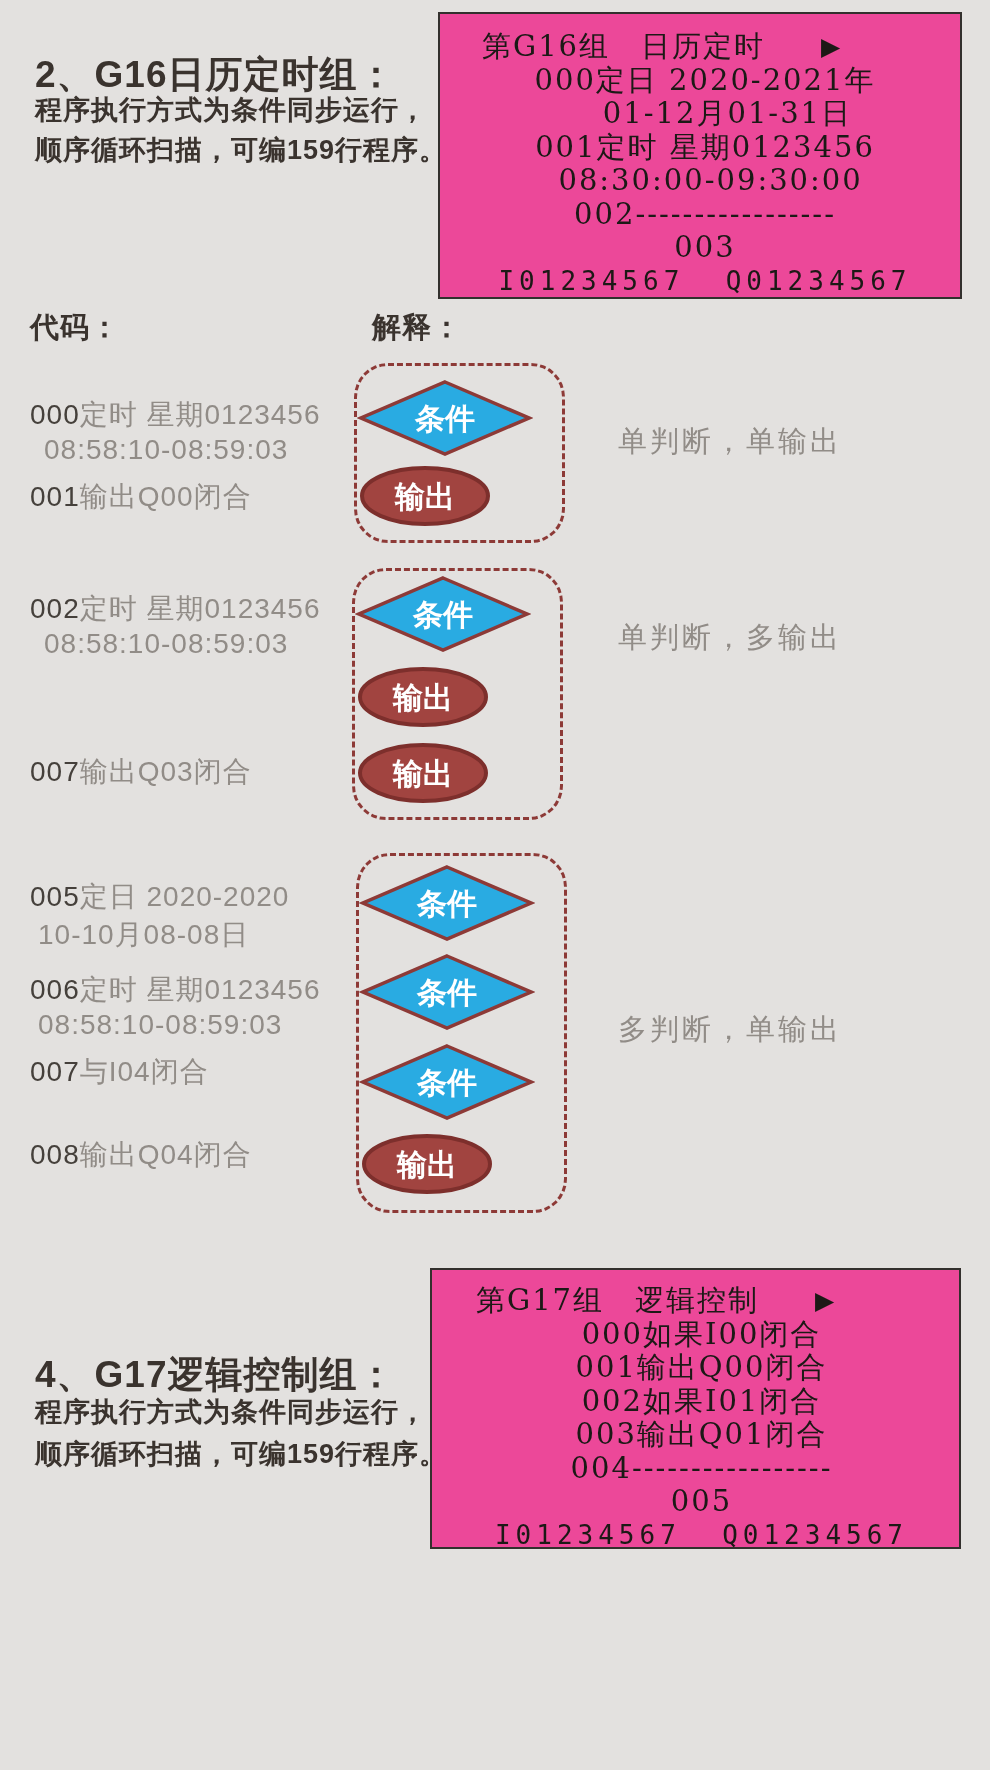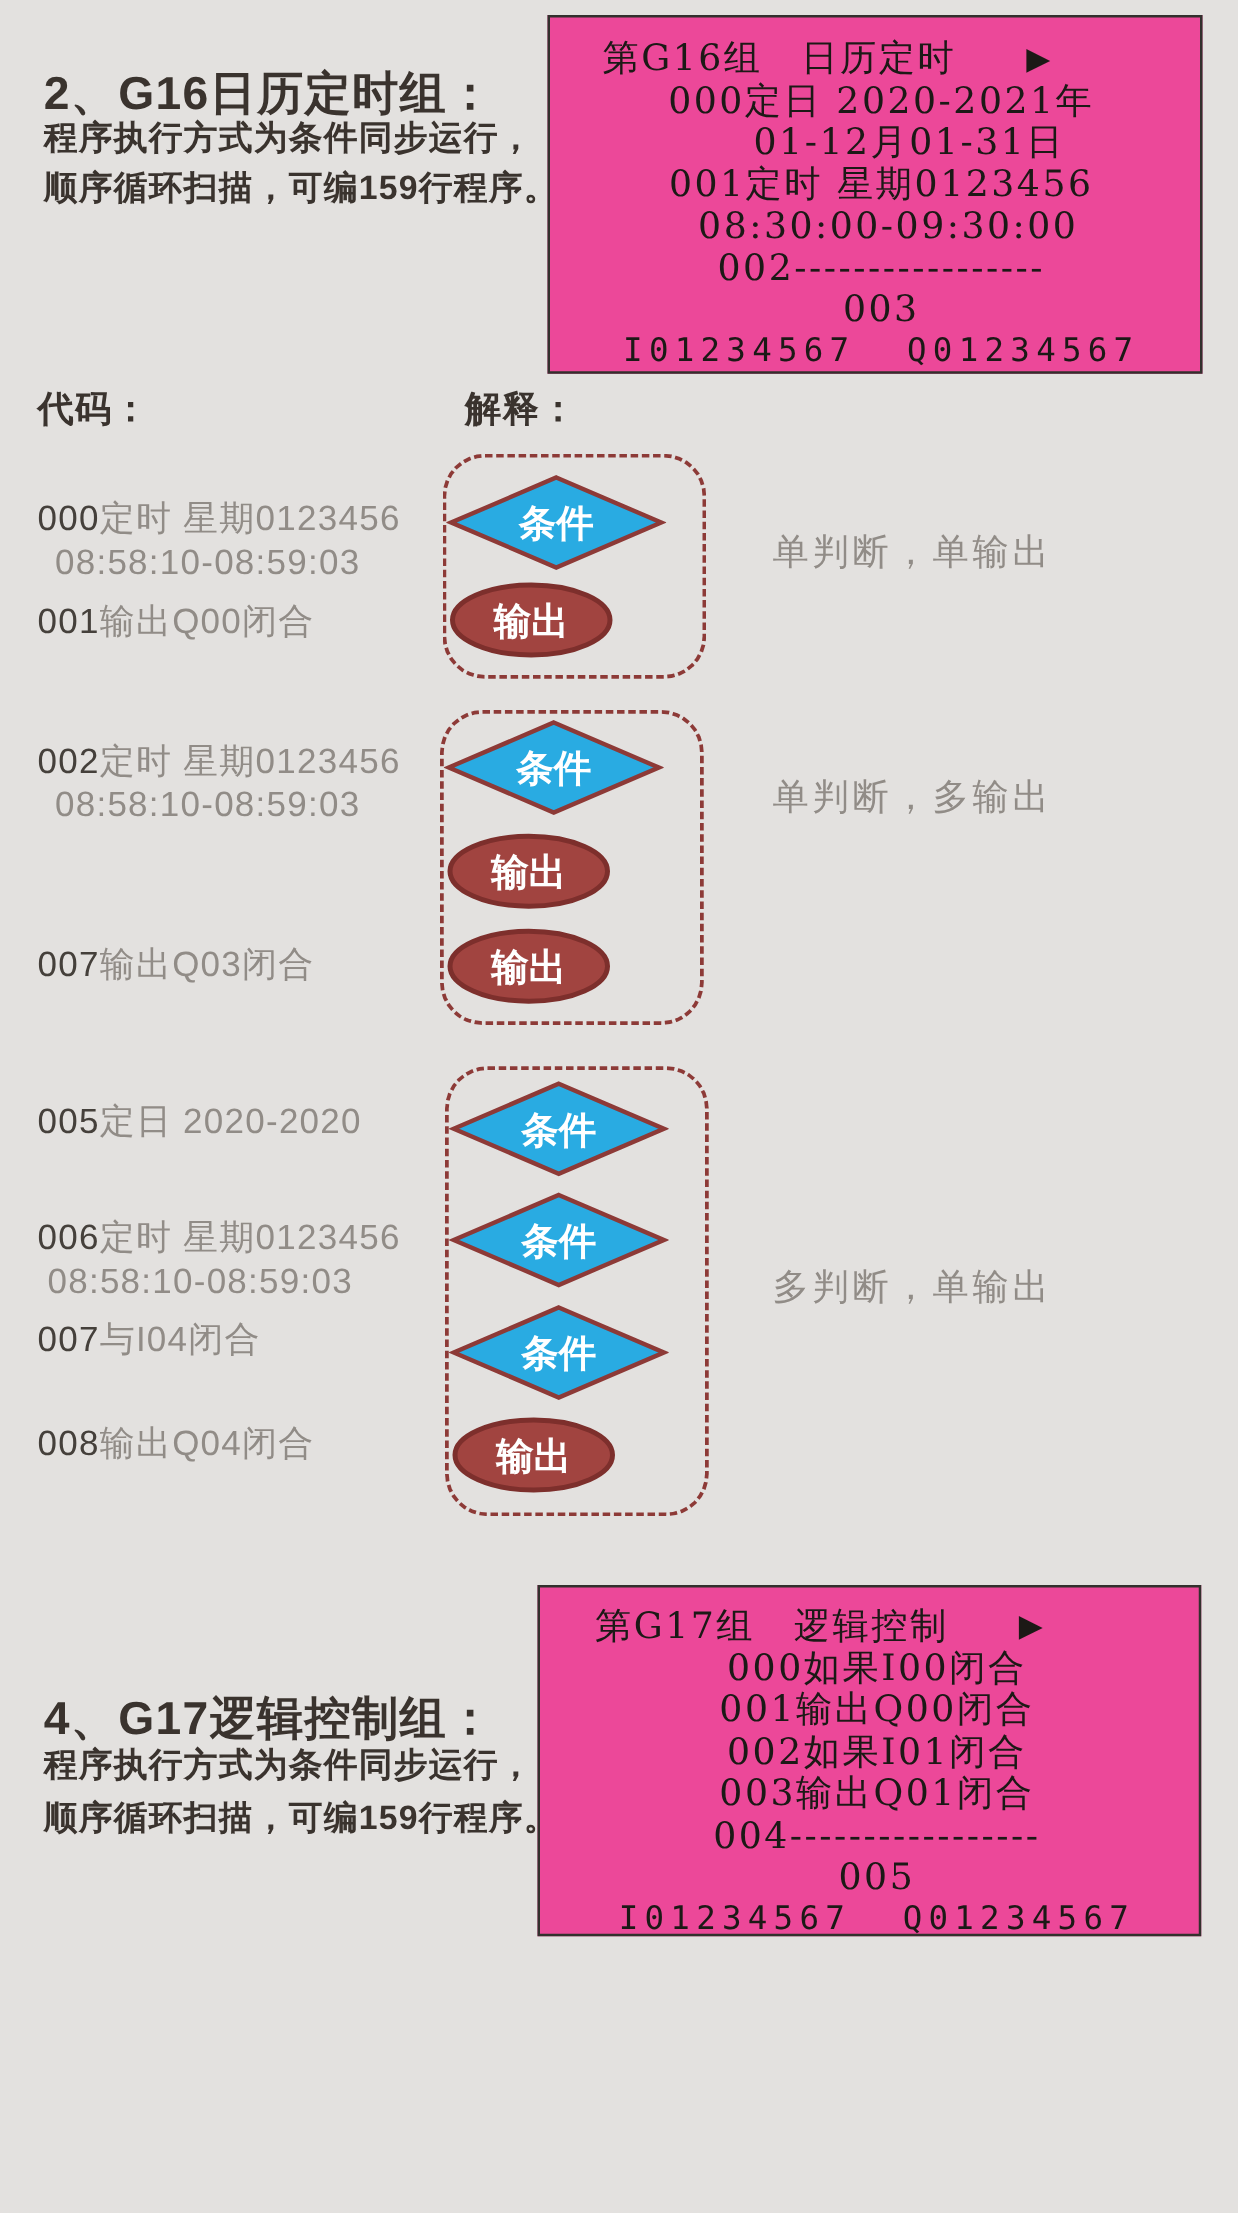--- a/index.html
+++ b/index.html
@@ -100,20 +100,21 @@
   <div class="col-label" style="left:30px;top:308px;">代码：</div>
   <div class="col-label" style="left:372px;top:308px;">解释：</div>
 
   <div class="code-line" style="left:30px;top:396px;"><span class="code-num">000</span><span class="code-text">定时 星期0123456</span></div>
   <div class="code-line" style="left:44px;top:434px;"><span class="code-num"></span><span class="code-text">08:58:10-08:59:03</span></div>
   <div class="code-line" style="left:30px;top:478px;"><span class="code-num">001</span><span class="code-text">输出Q00闭合</span></div>
   <div class="code-line" style="left:30px;top:590px;"><span class="code-num">002</span><span class="code-text">定时 星期0123456</span></div>
   <div class="code-line" style="left:44px;top:628px;"><span class="code-num"></span><span class="code-text">08:58:10-08:59:03</span></div>
   <div class="code-line" style="left:30px;top:753px;"><span class="code-num">007</span><span class="code-text">输出Q03闭合</span></div>
   <div class="code-line" style="left:30px;top:878px;"><span class="code-num">005</span><span class="code-text">定日 2020-2020</span></div>
+  <div class="code-line" style="left:38px;top:916px;"><span class="code-num"></span><span class="code-text">10-10月08-08日</span></div>
   <div class="code-line" style="left:30px;top:971px;"><span class="code-num">006</span><span class="code-text">定时 星期0123456</span></div>
   <div class="code-line" style="left:38px;top:1009px;"><span class="code-num"></span><span class="code-text">08:58:10-08:59:03</span></div>
   <div class="code-line" style="left:30px;top:1053px;"><span class="code-num">007</span><span class="code-text">与I04闭合</span></div>
   <div class="code-line" style="left:30px;top:1136px;"><span class="code-num">008</span><span class="code-text">输出Q04闭合</span></div>
 
   <div class="flow-group" style="left:354px;top:363px;height:180px;padding:13px 0 12px;">
     <svg class="shape" width="176" height="78" viewBox="0 0 176 78">
       <polygon class="diamond-shape" points="88,3 172,39 88,75 4,39"></polygon>
       <text class="shape-label" x="88" y="50" text-anchor="middle">条件</text>
     </svg>

